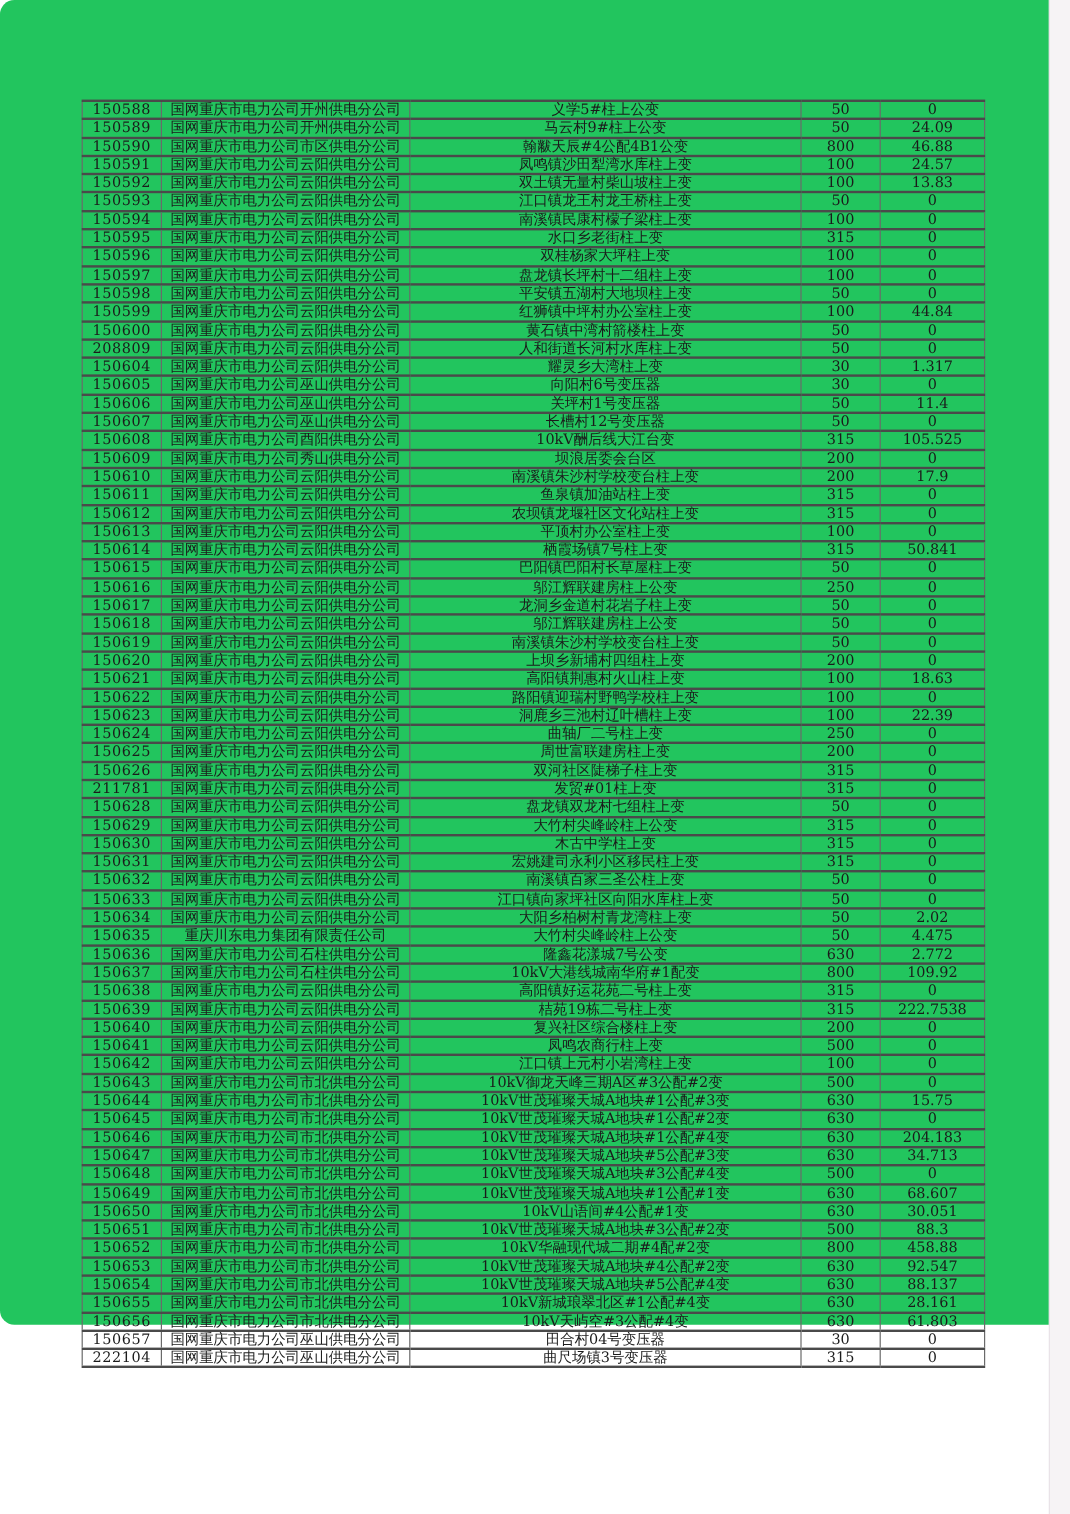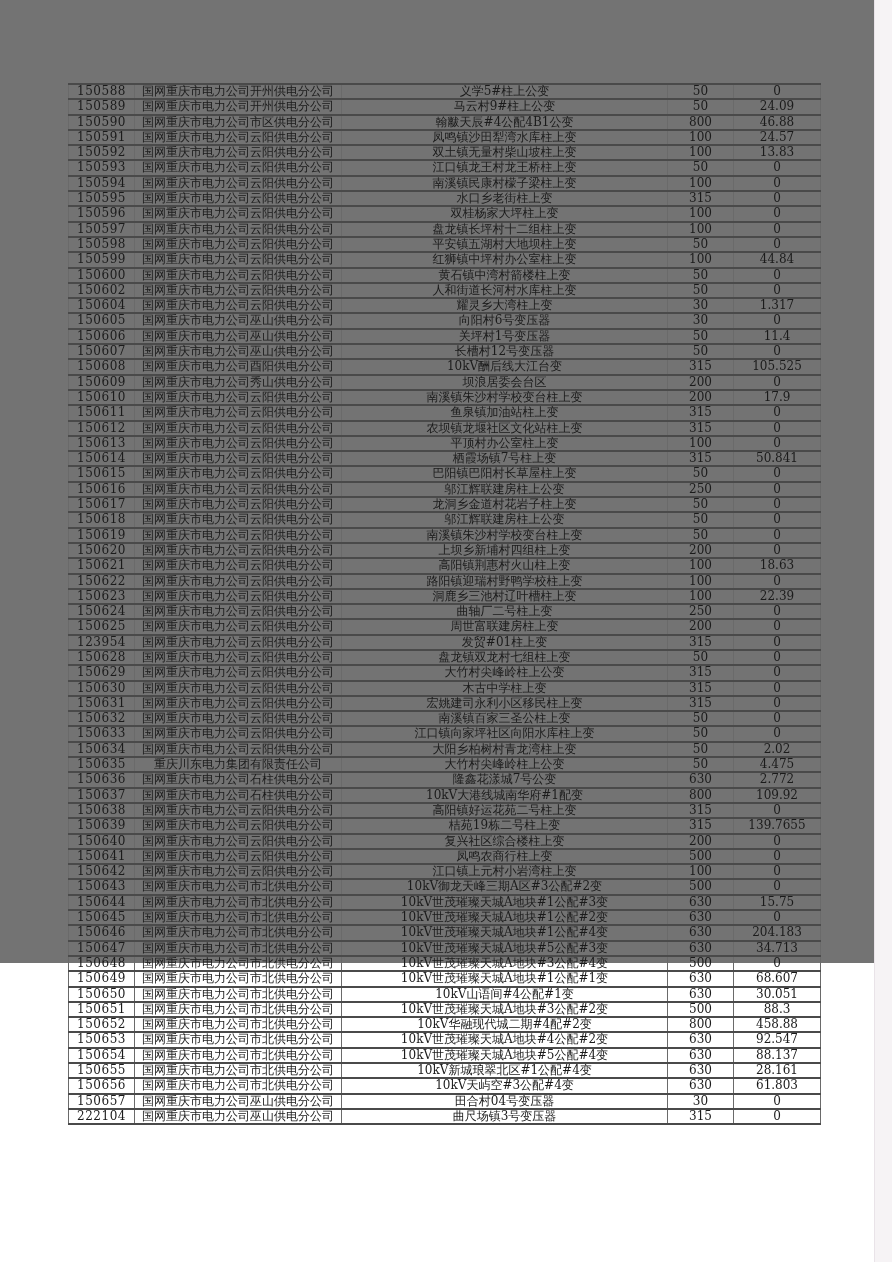--- a/index.html
+++ b/index.html
@@ -3,21 +3,21 @@
 <meta charset="utf-8">
 <style>
   html,body{margin:0;padding:0;}
   body{
     width:892px;height:1262px;
     background:#ffffff;
     font-family:"DejaVu Serif","Liberation Serif",serif;
     overflow:hidden;
   }
   .page{
-    position:relative;width:892px;height:963px;background:#737373;
+    position:relative;width:892px;height:1104px;background:#22c55e;border-radius:12px;
   }
   .right-margin{
     position:absolute;top:0;right:0;width:17px;height:1262px;
     background:#f6f3f5;border-left:1px solid #e9e3e8;
   }
   table.data-table{
     position:absolute;left:68px;top:83px;
     width:752px;
     border-collapse:collapse;table-layout:fixed;
   }
@@ -139,21 +139,21 @@
           <td class="col-num">44.84</td>
         </tr>
         <tr>
           <td class="col-id">150600</td>
           <td class="col-company">国网重庆市电力公司云阳供电分公司</td>
           <td class="col-station">黄石镇中湾村箭楼柱上变</td>
           <td class="col-num">50</td>
           <td class="col-num">0</td>
         </tr>
         <tr>
-          <td class="col-id">150602</td>
+          <td class="col-id">208809</td>
           <td class="col-company">国网重庆市电力公司云阳供电分公司</td>
           <td class="col-station">人和街道长河村水库柱上变</td>
           <td class="col-num">50</td>
           <td class="col-num">0</td>
         </tr>
         <tr>
           <td class="col-id">150604</td>
           <td class="col-company">国网重庆市电力公司云阳供电分公司</td>
           <td class="col-station">耀灵乡大湾柱上变</td>
           <td class="col-num">30</td>
@@ -300,21 +300,28 @@
           <td class="col-num">0</td>
         </tr>
         <tr>
           <td class="col-id">150625</td>
           <td class="col-company">国网重庆市电力公司云阳供电分公司</td>
           <td class="col-station">周世富联建房柱上变</td>
           <td class="col-num">200</td>
           <td class="col-num">0</td>
         </tr>
         <tr>
-          <td class="col-id">123954</td>
+          <td class="col-id">150626</td>
+          <td class="col-company">国网重庆市电力公司云阳供电分公司</td>
+          <td class="col-station">双河社区陡梯子柱上变</td>
+          <td class="col-num">315</td>
+          <td class="col-num">0</td>
+        </tr>
+        <tr>
+          <td class="col-id">211781</td>
           <td class="col-company">国网重庆市电力公司云阳供电分公司</td>
           <td class="col-station">发贸#01柱上变</td>
           <td class="col-num">315</td>
           <td class="col-num">0</td>
         </tr>
         <tr>
           <td class="col-id">150628</td>
           <td class="col-company">国网重庆市电力公司云阳供电分公司</td>
           <td class="col-station">盘龙镇双龙村七组柱上变</td>
           <td class="col-num">50</td>
@@ -388,21 +395,21 @@
           <td class="col-company">国网重庆市电力公司云阳供电分公司</td>
           <td class="col-station">高阳镇好运花苑二号柱上变</td>
           <td class="col-num">315</td>
           <td class="col-num">0</td>
         </tr>
         <tr>
           <td class="col-id">150639</td>
           <td class="col-company">国网重庆市电力公司云阳供电分公司</td>
           <td class="col-station">桔苑19栋二号柱上变</td>
           <td class="col-num">315</td>
-          <td class="col-num">139.7655</td>
+          <td class="col-num">222.7538</td>
         </tr>
         <tr>
           <td class="col-id">150640</td>
           <td class="col-company">国网重庆市电力公司云阳供电分公司</td>
           <td class="col-station">复兴社区综合楼柱上变</td>
           <td class="col-num">200</td>
           <td class="col-num">0</td>
         </tr>
         <tr>
           <td class="col-id">150641</td>

